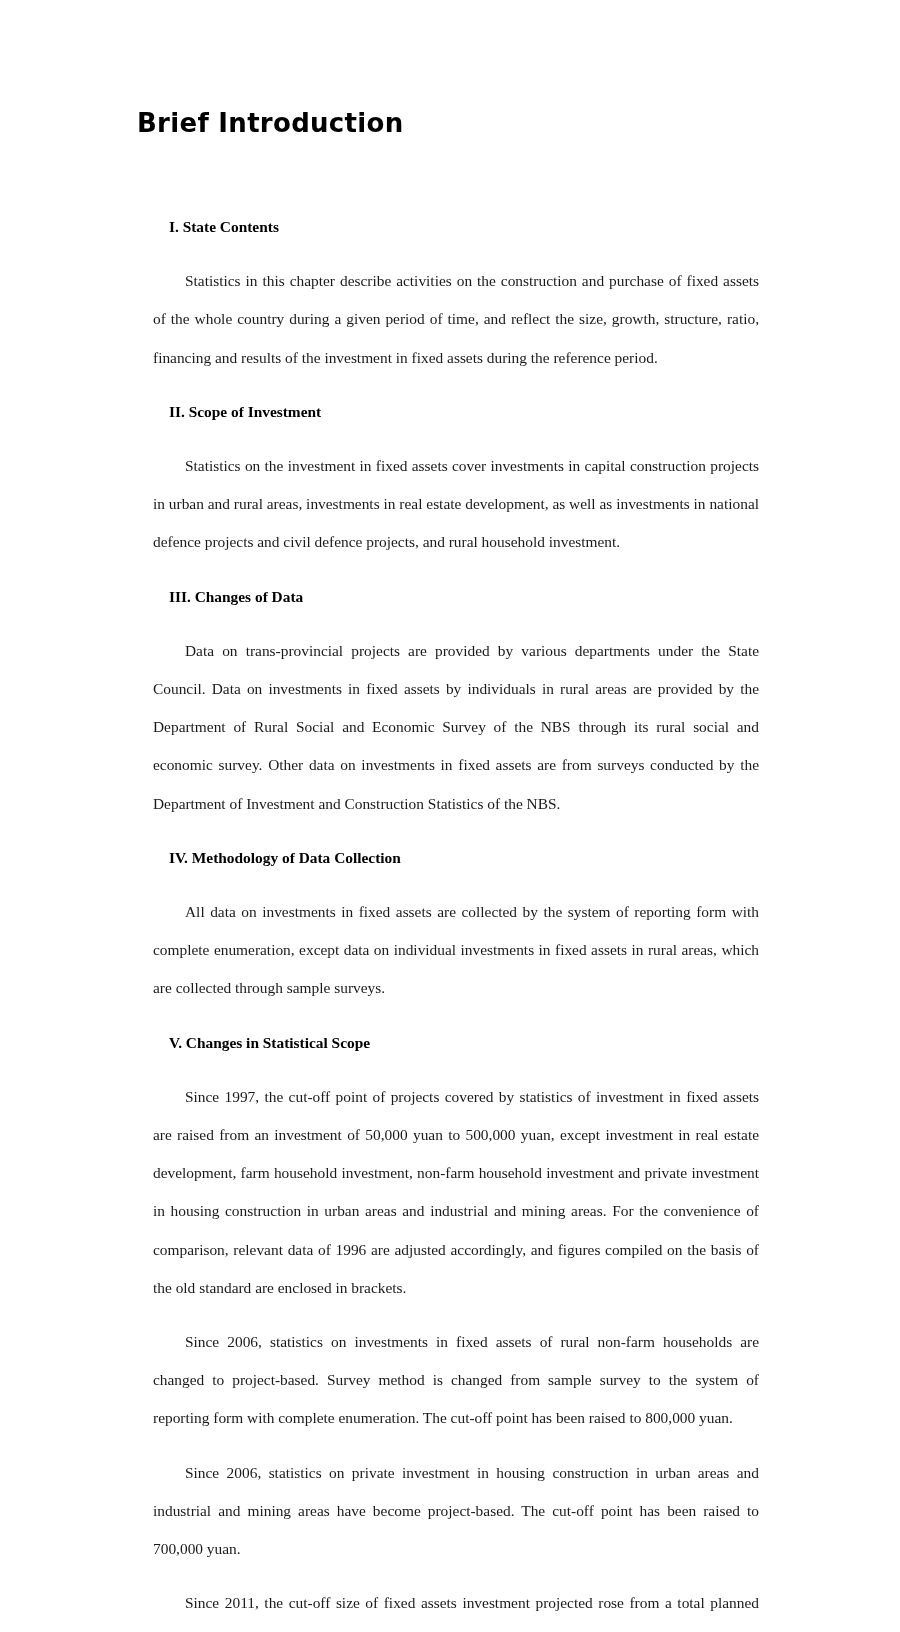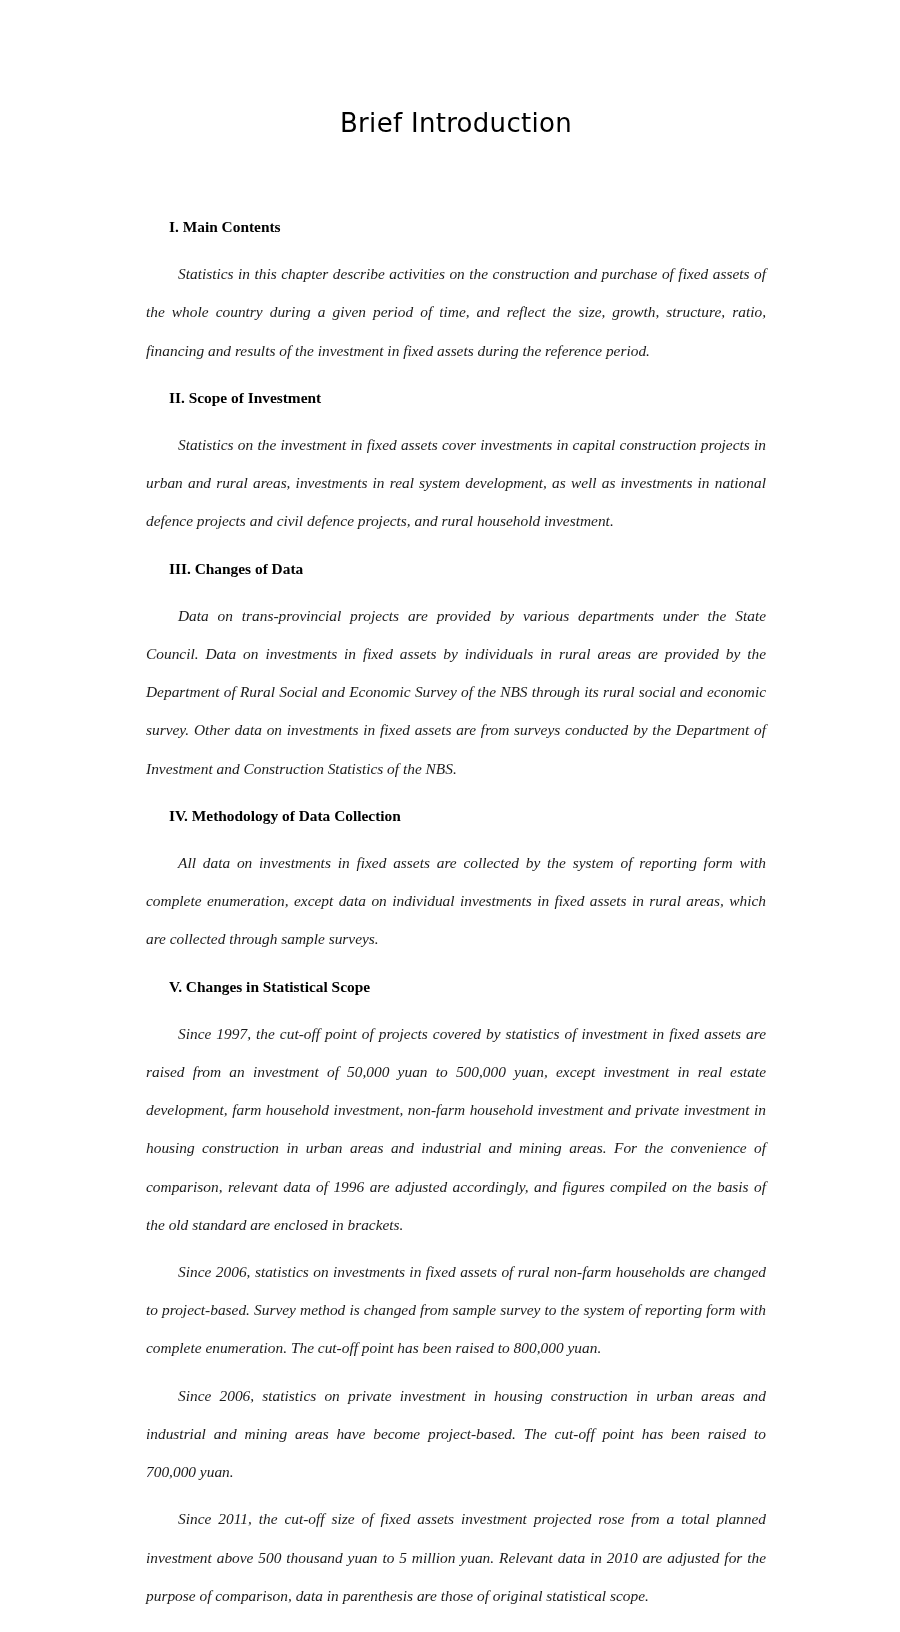--- a/index.html
+++ b/index.html
@@ -18,23 +18,23 @@
       position: absolute;
       left: 137px;
       top: 0;
       width: 638px;
     }
     .title {
       position: absolute;
       left: 0;
       top: 108px;
       width: 638px;
-      text-align: center;
+      text-align: left;
       font-family: "DejaVu Sans", sans-serif;
-      font-weight: normal;
+      font-weight: bold;
       font-size: 26px;
       letter-spacing: 0.3px;
       margin: 0;
       color: #000000;
     }
     .content {
       position: absolute;
       left: 0;
       top: 208px;
       width: 638px;
@@ -45,40 +45,39 @@
     }
     .heading {
       font-weight: bold;
       text-indent: 32px;
       margin: 0;
       color: #000000;
     }
     .para {
       text-align: justify;
       text-indent: 32px;
-      margin: 9px;
-      font-style: italic;
+      margin: 16px;
     }
   </style>
 </head>
 <body>
 
 <div class="page">
   <h1 class="title">Brief Introduction</h1>
 
   <div class="content">
 
     <section>
-      <p class="heading">I. Main Contents</p>
+      <p class="heading">I. State Contents</p>
       <p class="para">Statistics in this chapter describe activities on the construction and purchase of fixed assets of the whole country during a given period of time, and reflect the size, growth, structure, ratio, financing and results of the investment in fixed assets during the reference period.</p>
     </section>
 
     <section>
       <p class="heading">II. Scope of Investment</p>
-      <p class="para">Statistics on the investment in fixed assets cover investments in capital construction projects in urban and rural areas, investments in real system development, as well as investments in national defence projects and civil defence projects, and rural household investment.</p>
+      <p class="para">Statistics on the investment in fixed assets cover investments in capital construction projects in urban and rural areas, investments in real estate development, as well as investments in national defence projects and civil defence projects, and rural household investment.</p>
     </section>
 
     <section>
       <p class="heading">III. Changes of Data</p>
       <p class="para">Data on trans-provincial projects are provided by various departments under the State Council. Data on investments in fixed assets by individuals in rural areas are provided by the Department of Rural Social and Economic Survey of the NBS through its rural social and economic survey. Other data on investments in fixed assets are from surveys conducted by the Department of Investment and Construction Statistics of the NBS.</p>
     </section>
 
     <section>
       <p class="heading">IV. Methodology of Data Collection</p>
       <p class="para">All data on investments in fixed assets are collected by the system of reporting form with complete enumeration, except data on individual investments in fixed assets in rural areas, which are collected through sample surveys.</p>

